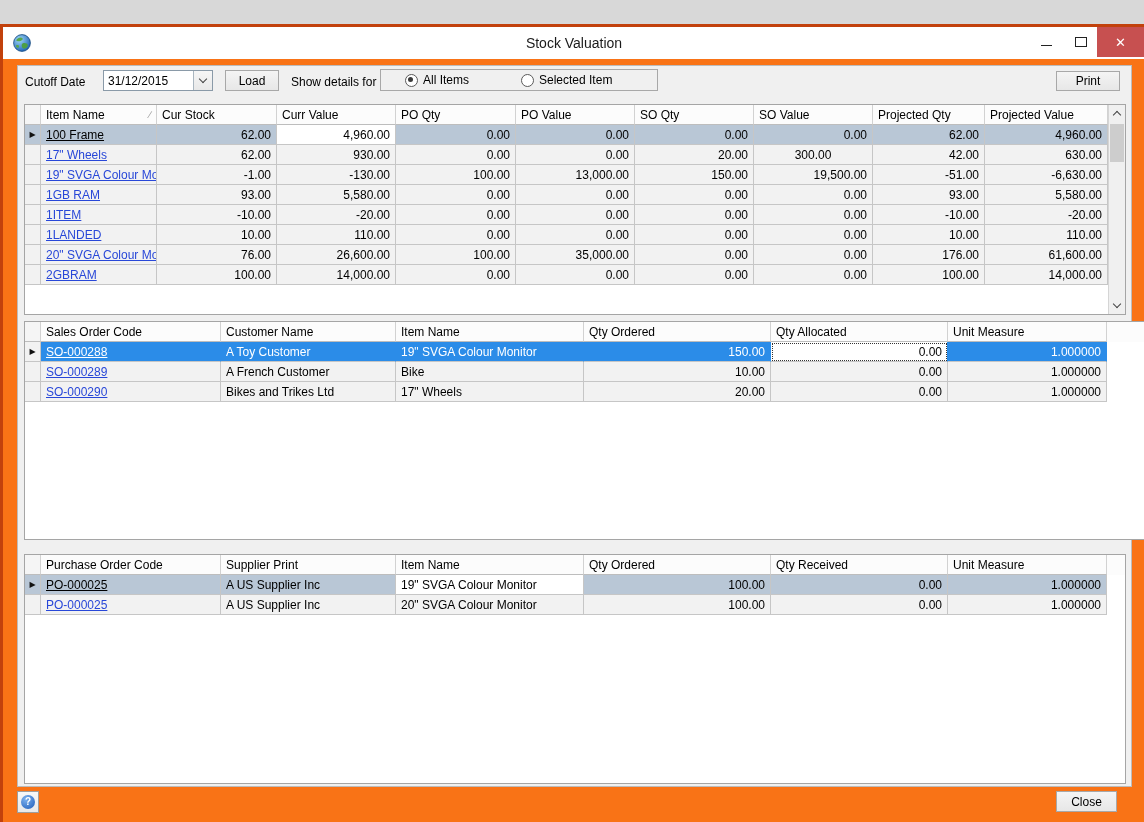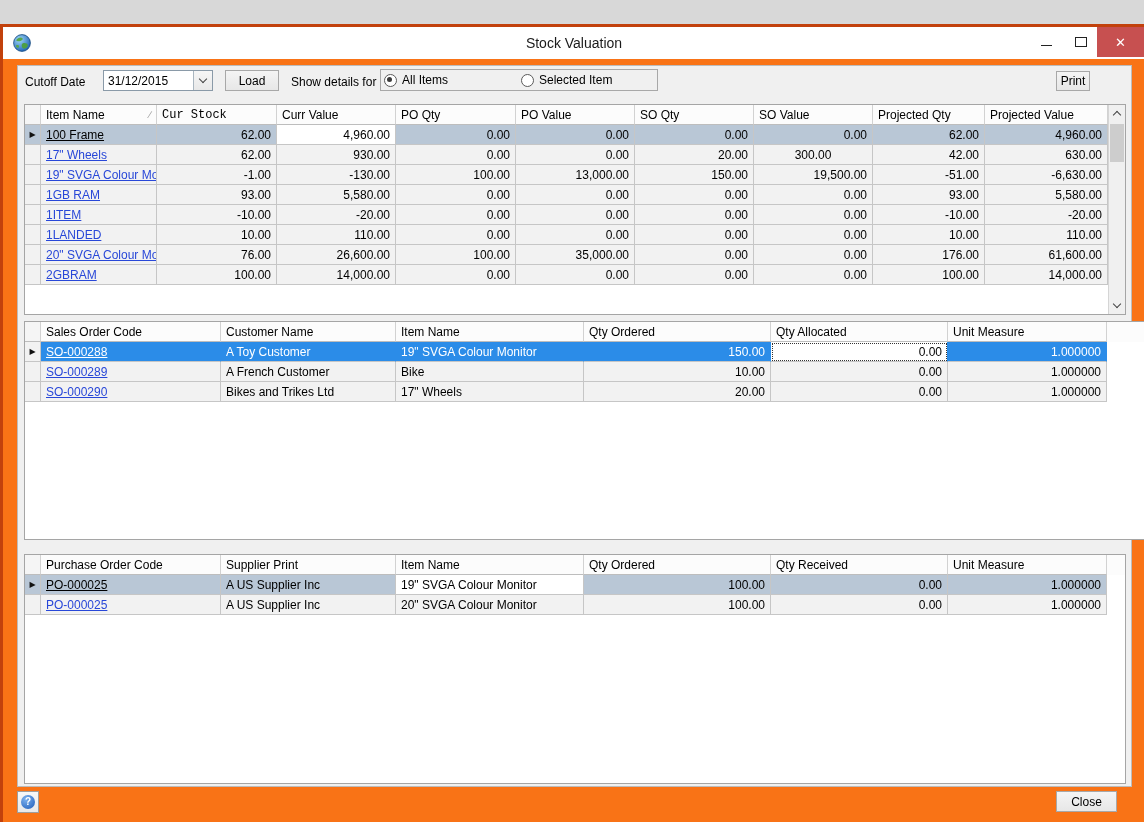--- a/index.html
+++ b/index.html
@@ -19,25 +19,25 @@
   .lbl{position:absolute;white-space:nowrap;}
   #cutoff-label{left:22px;top:48px;}
   #details-label{left:288px;top:48px;}
   .combo{position:absolute;left:100px;top:43px;width:110px;height:21px;background:#fff;border:1px solid #8a9aa8;box-sizing:border-box;}
   .combo-text{position:absolute;left:4px;top:3px;}
   .combo-btn{position:absolute;right:0;top:0;bottom:0;width:18px;background:linear-gradient(#f6f6f6,#e8e8e8);border-left:1px solid #aab6c0;display:flex;align-items:center;justify-content:center;}
   .chev-down{display:inline-block;width:5px;height:5px;border-right:1px solid #444;border-bottom:1px solid #444;transform:rotate(45deg);margin-top:-3px;}
   .chev-up{display:inline-block;width:5px;height:5px;border-left:1px solid #444;border-top:1px solid #444;transform:rotate(45deg);margin-bottom:-3px;}
   .btn{position:absolute;height:21px;background:linear-gradient(#f4f4f4,#e7e7e7);border:1px solid #a8a8a8;font-family:inherit;font-size:12px;color:#000;padding:0;box-sizing:border-box;}
   #load-btn{left:222px;top:43px;width:54px;}
-  #print-btn{left:1053px;top:44px;width:34px;height:20px;}
+  #print-btn{left:1053px;top:44px;width:64px;height:20px;}
   #close-btn{left:1053px;top:764px;width:61px;height:21px;}
   .groupbox{position:absolute;left:377px;top:42px;width:278px;height:22px;border:1px solid #a8a8a8;background:#f0f0f0;box-sizing:border-box;}
   .radio{position:absolute;top:3px;display:flex;align-items:center;gap:5px;white-space:nowrap;}
-  .radio.r1{left:3px;}
+  .radio.r1{left:24px;}
   .radio.r2{left:140px;}
   .rb{display:inline-block;width:11px;height:11px;border:1px solid #5a5a5a;border-radius:50%;background:#fff;position:relative;}
   .rb.checked::after{content:'';position:absolute;left:2px;top:2px;width:5px;height:5px;border-radius:50%;background:#3a3a3a;}
   
   .grid{position:absolute;background:#fff;border:1px solid #a5a5a5;box-sizing:border-box;overflow:hidden;}
   #grid-stock{left:21px;top:77px;width:1102px;height:211px;}
   #grid-sales{left:21px;top:294px;width:1144px;height:219px;}
   #grid-purchase{left:21px;top:527px;width:1102px;height:230px;}
   .g-head{display:flex;height:20px;background:#fcfcfc;}
   .g-hind{width:16px;box-sizing:border-box;border-right:1px solid #d2d2d2;border-bottom:1px solid #bdbdbd;background:#f5f5f5;}
@@ -128,21 +128,21 @@
   </div>
   <button class="btn" id="print-btn">Print</button>
 
   <div class="grid" id="grid-stock">
       <div class="g-head">
         <div class="g-hind"></div>
         <div class="g-hcell" style="width: 116px;">
           <span>Item Name</span>
           <span class="sort">∕</span>
         </div>
-        <div class="g-hcell" style="width: 120px; font-family: Liberation Mono, monospace;">
+        <div class="g-hcell" style="width: 120px;">
           <span>Cur Stock</span>
         </div>
         <div class="g-hcell" style="width: 119px;">
           <span>Curr Value</span>
         </div>
         <div class="g-hcell" style="width: 120px;">
           <span>PO Qty</span>
         </div>
         <div class="g-hcell" style="width: 119px;">
           <span>PO Value</span>

